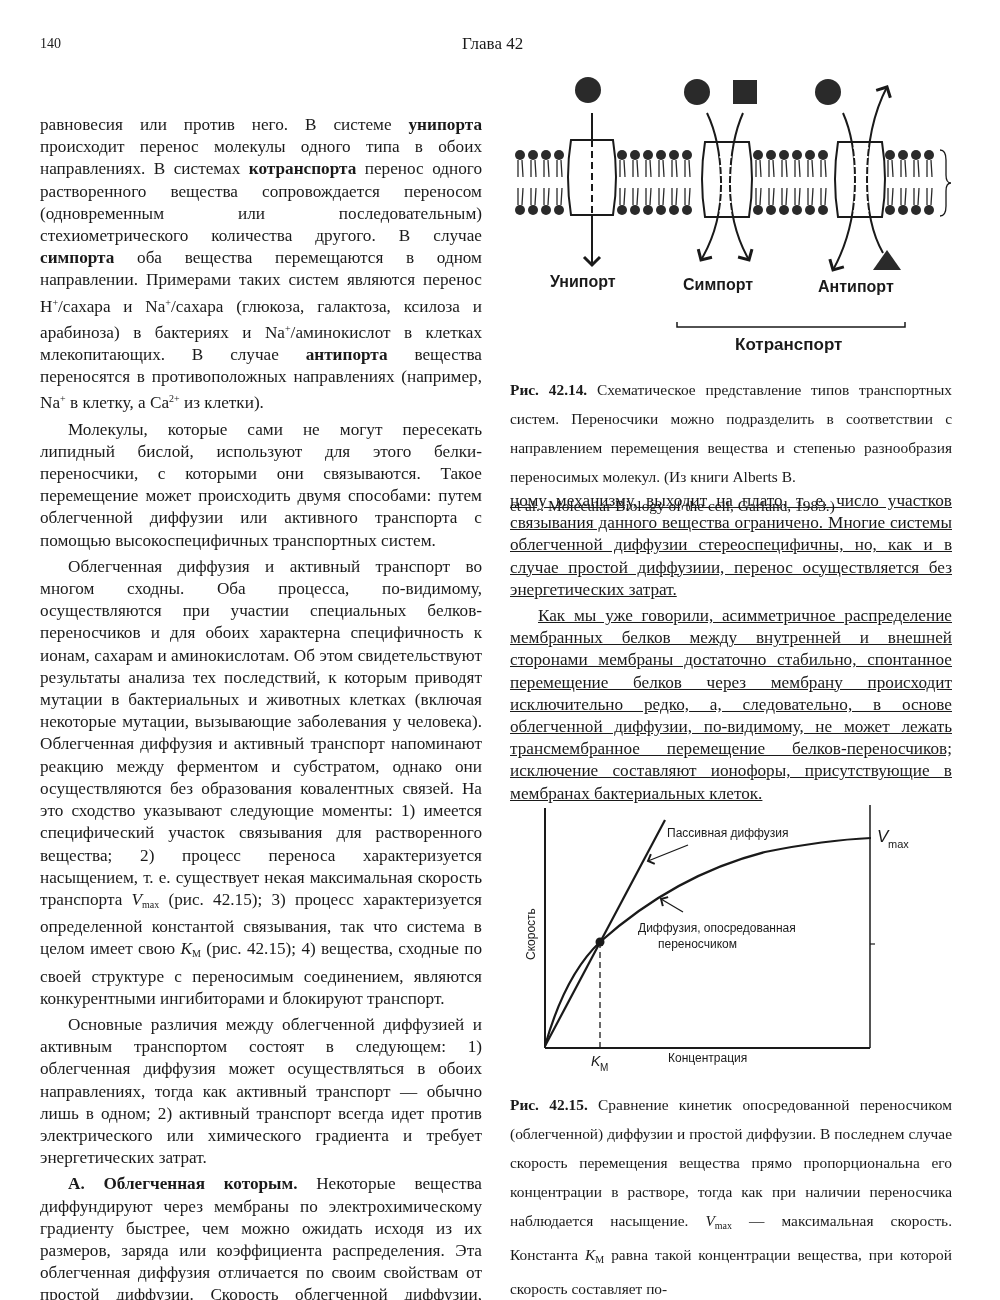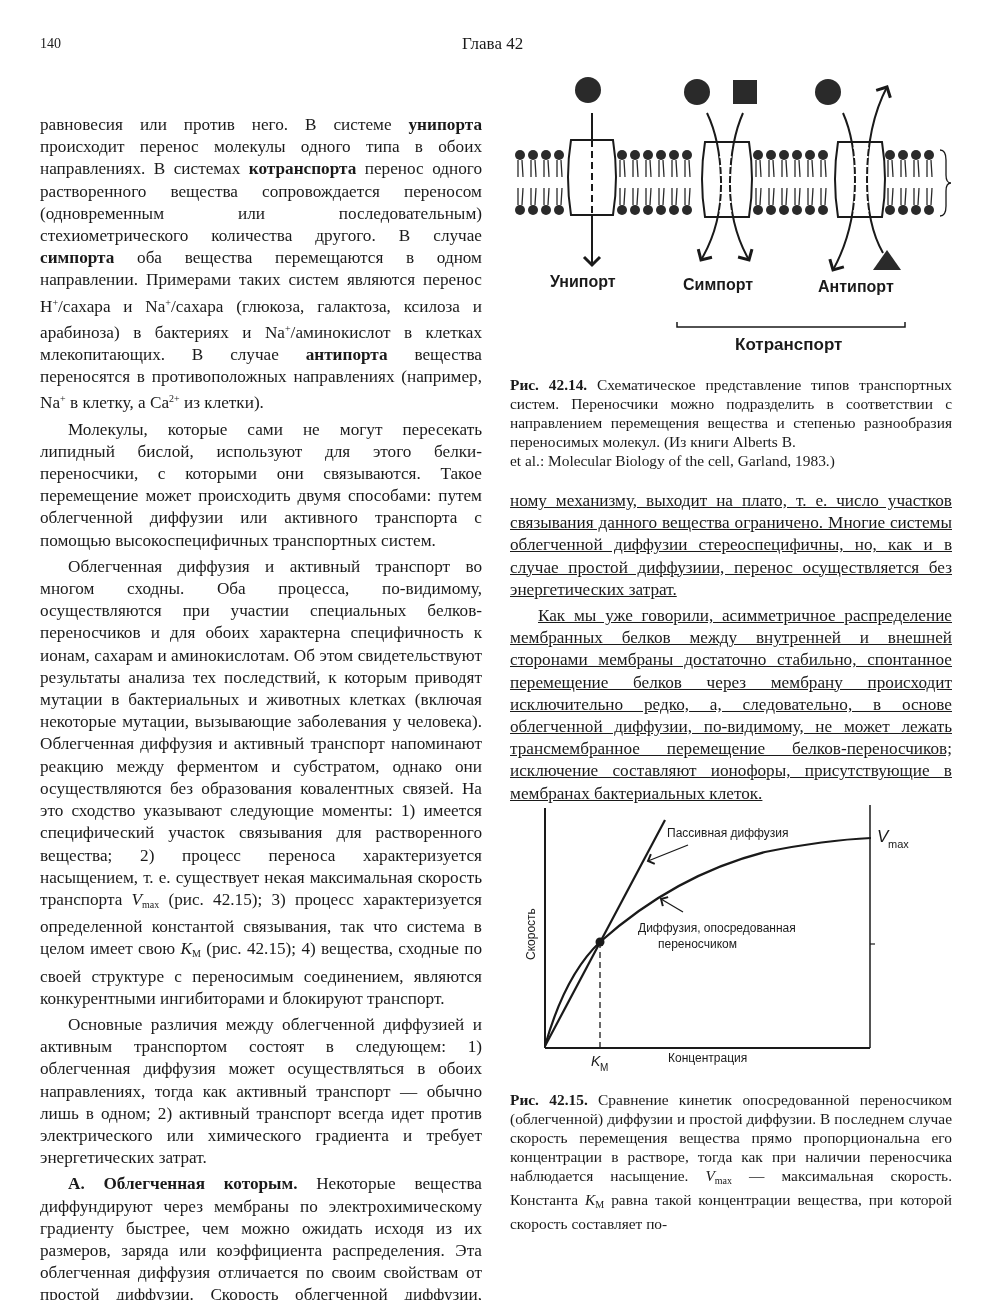--- a/index.html
+++ b/index.html
@@ -11,21 +11,21 @@
   .col-left { left: 40px; top: 70px; width: 442px; margin-top: 44px; }
   .col-right { left: 510px; width: 442px; text-decoration: underline; }
   .col p { margin: 0; }
   .col p.indent { text-indent: 28px; }
   .col p + p { margin-top: 4px; }
   b { font-weight: bold; }
   .sub { font-size: 10px; vertical-align: -3px; }
   .sup { font-size: 10px; vertical-align: 6px; }
   .it { font-style: italic; }
   .fig1 { position: absolute; left: 505px; top: 65px; width: 470px; height: 305px; }
-  .caption { position: absolute; font-size: 15.4px; line-height: 19px; text-align: justify; }
+  .caption { position: absolute; font-size: 15.4px; line-height: 29px; text-align: justify; }
   .caption .last { text-align: left; display: block; }
   .cap1 { left: 510px; top: 375px; width: 442px; }
   .cap2 { left: 510px; top: 1090px; width: 442px; }
   .body-right-1 { top: 490px; }
   .fig2 { position: absolute; left: 505px; top: 800px; width: 460px; height: 285px; }
   svg text { font-family: "Liberation Sans", "DejaVu Sans", sans-serif; fill: #1a1a1a; }
 </style>
 </head>
 <body>
 

